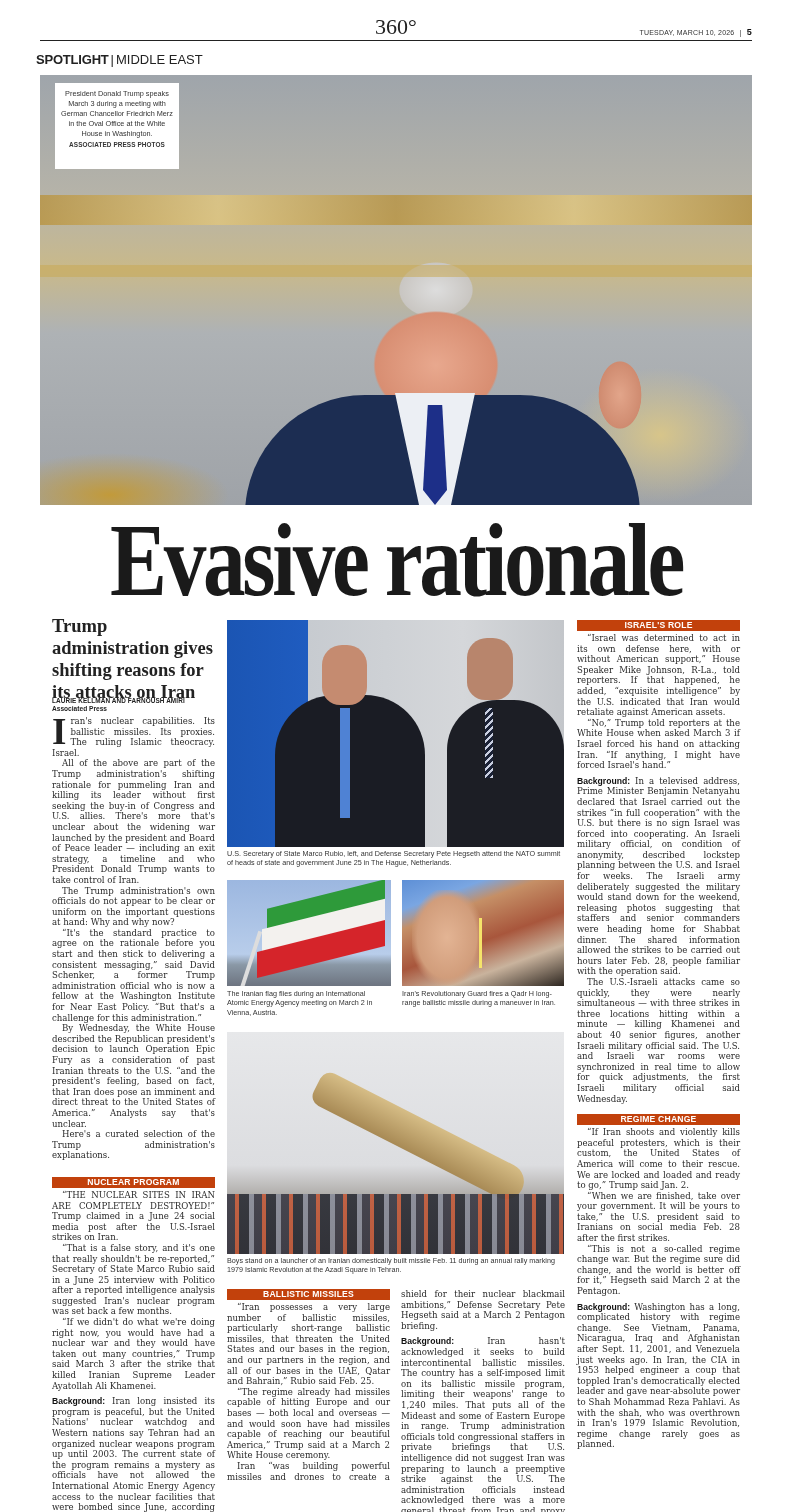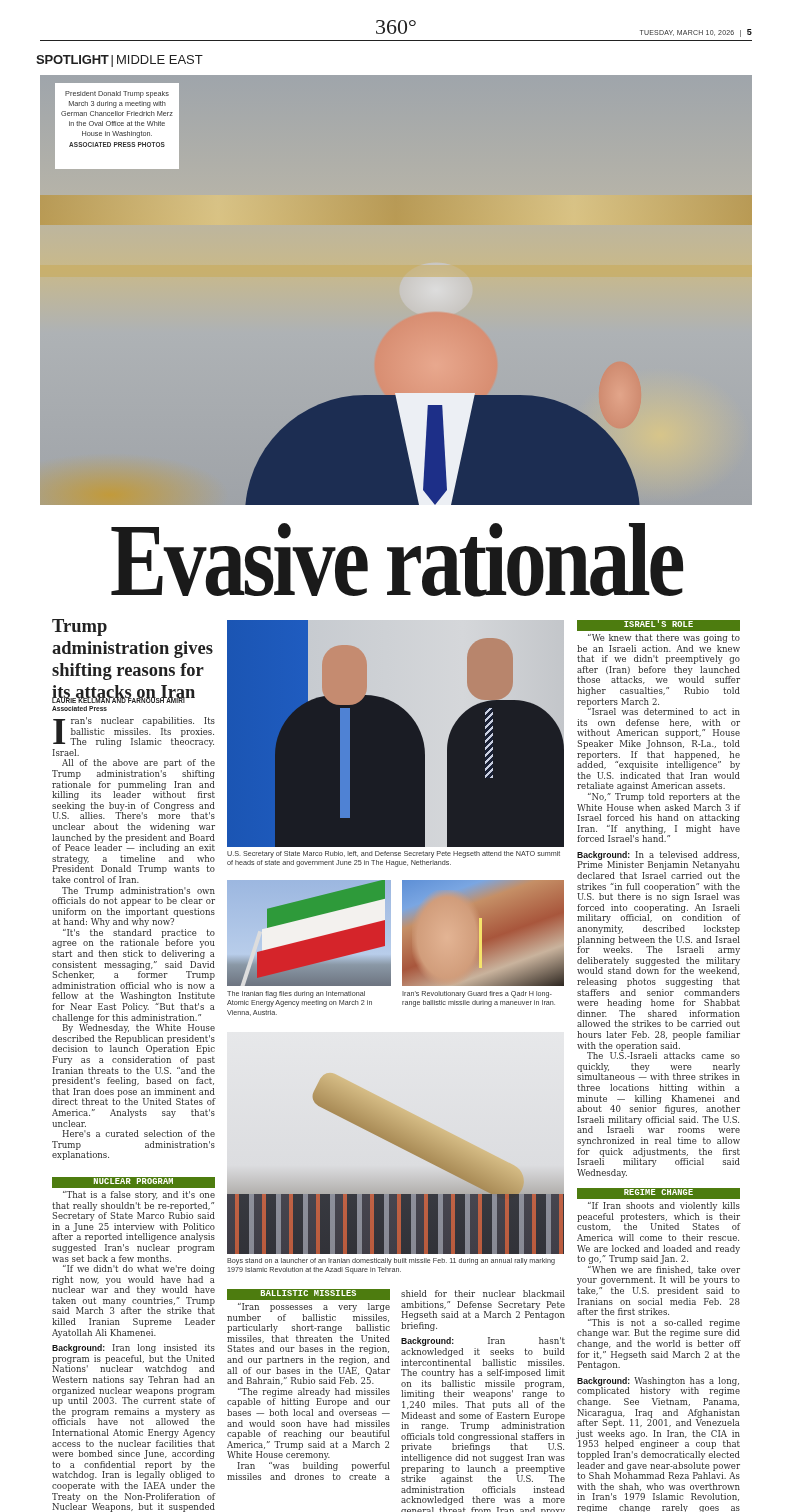--- a/index.html
+++ b/index.html
@@ -41,21 +41,21 @@
   .col .bg-label { font-family: "Liberation Sans", sans-serif; font-weight: 700; color: #111; margin-top: 14px; }
   .col .gap { margin-top: 5px; }
 
   .deck { position: absolute; left: 52px; top: 615px; width: 170px; font-family: "Liberation Serif", serif; font-size: 18.5px; line-height: 22px; color: #222; }
   .byline { position: absolute; left: 52px; top: 697px; width: 170px; font-family: "Liberation Sans", sans-serif; font-size: 6.4px; line-height: 8px; color: #222; }
   .byline .names { font-weight: 700; letter-spacing: .1px; }
   .byline .org { font-weight: 700; font-size: 6.6px; }
 
   .dropcap { float: left; font-family: "Liberation Serif", serif; font-weight: 700; font-size: 37px; line-height: 30px; margin: 1px 4px 0 0; color: #222; }
 
-  .section-bar { background: #4d7c0f; color: #fff; text-align: center; font-family: Liberation Mono, monospace; font-weight: 700; font-size: 8.6px; line-height: 11px; letter-spacing: .2px; margin-bottom: 2px; }
+  .section-bar { background: #c2410c; color: #fff; text-align: center; font-family: Liberation Sans, sans-serif; font-weight: 700; font-size: 8.6px; line-height: 11px; letter-spacing: .2px; margin-bottom: 2px; }
 
   .photo { position: absolute; overflow: hidden; }
   .caption { position: absolute; font-family: "Liberation Sans", sans-serif; font-size: 7.2px; line-height: 9.4px; color: #333; }
 
   
   .ph-rubio { left: 227px; top: 620px; width: 337px; height: 227px; background: linear-gradient(90deg, #1b55b3 0, #1f5cc0 24%, #c7cbd0 24%, #d5d7da 70%, #c3c6ca 100%); }
   .ph-rubio .p1 { position: absolute; left: 48px; top: 75px; width: 150px; height: 160px; background: #1a1c24; border-radius: 60px 60px 0 0; }
   .ph-rubio .p1h { position: absolute; left: 95px; top: 25px; width: 45px; height: 60px; background: #c58b70; border-radius: 20px 20px 18px 18px; }
   .ph-rubio .p1t { position: absolute; left: 113px; top: 88px; width: 10px; height: 110px; background: #4f82d4; }
   .ph-rubio .p2 { position: absolute; left: 220px; top: 80px; width: 117px; height: 160px; background: #1c1e25; border-radius: 50px 50px 0 0; }
@@ -114,20 +114,21 @@
 
 <div class="col" style="left:52px; top:716px; width:163px;">
   <p class="noindent"><span class="dropcap">I</span><span>ran's nuclear capabilities. Its ballistic missiles. Its proxies. The ruling Islamic theocracy. Israel.</span></p>
   <p>All of the above are part of the Trump administration's shifting rationale for pummeling Iran and killing its leader without first seeking the buy-in of Congress and U.S. allies. There's more that's unclear about the widening war launched by the president and Board of Peace leader — including an exit strategy, a timeline and who President Donald Trump wants to take control of Iran.</p>
   <p>The Trump administration's own officials do not appear to be clear or uniform on the important questions at hand: Why and why now?</p>
   <p>“It's the standard practice to agree on the rationale before you start and then stick to delivering a consistent messaging,” said David Schenker, a former Trump administration official who is now a fellow at the Washington Institute for Near East Policy. “But that's a challenge for this administration.”</p>
   <p>By Wednesday, the White House described the Republican president's decision to launch Operation Epic Fury as a consideration of past Iranian threats to the U.S. “and the president's feeling, based on fact, that Iran does pose an imminent and direct threat to the United States of America.” Analysts say that's unclear.</p>
   <p>Here's a curated selection of the Trump administration's explanations.</p>
 
   <div class="section-bar gap" style="margin-top:16px;">NUCLEAR PROGRAM</div>
+  <p>“THE NUCLEAR SITES IN IRAN ARE COMPLETELY DESTROYED!” Trump claimed in a June 24 social media post after the U.S.-Israel strikes on Iran.</p>
   <p>“That is a false story, and it's one that really shouldn't be re-reported,” Secretary of State Marco Rubio said in a June 25 interview with Politico after a reported intelligence analysis suggested Iran's nuclear program was set back a few months.</p>
   <p>“If we didn't do what we're doing right now, you would have had a nuclear war and they would have taken out many countries,” Trump said March 3 after the strike that killed Iranian Supreme Leader Ayatollah Ali Khamenei.</p>
   <p class="noindent gap"><span class="bg-label">Background:</span><span> Iran long insisted its program is peaceful, but the United Nations' nuclear watchdog and Western nations say Tehran had an organized nuclear weapons program up until 2003. The current state of the program remains a mystery as officials have not allowed the International Atomic Energy Agency access to the nuclear facilities that were bombed since June, according to a confidential report by the watchdog. Iran is legally obliged to cooperate with the IAEA under the Treaty on the Non-Proliferation of Nuclear Weapons, but it suspended all cooperation after the war with Israel.</span></p>
 </div>
 
 <div class="photo ph-rubio">
   <div class="p1"></div>
   <div class="p1h"></div>
   <div class="p1t"></div>
   <div class="p2"></div>
@@ -162,21 +163,20 @@
   <p>“The regime already had missiles capable of hitting Europe and our bases — both local and overseas — and would soon have had missiles capable of reaching our beautiful America,” Trump said at a March 2 White House ceremony.</p>
   <p style="max-height:21px; overflow:hidden;">Iran “was building powerful missiles and drones to create a conventional shield for their nuclear blackmail ambitions,” Defense Secretary Pete Hegseth said at a March 2 Pentagon briefing.</p>
 </div>
 <div class="col" style="left:401px; top:1289px; width:164px;">
   <p class="noindent">shield for their nuclear blackmail ambitions,” Defense Secretary Pete Hegseth said at a March 2 Pentagon briefing.</p>
   <p class="noindent gap"><span class="bg-label">Background:</span><span> Iran hasn't acknowledged it seeks to build intercontinental ballistic missiles. The country has a self-imposed limit on its ballistic missile program, limiting their weapons' range to 1,240 miles. That puts all of the Mideast and some of Eastern Europe in range. Trump administration officials told congressional staffers in private briefings that U.S. intelligence did not suggest Iran was preparing to launch a preemptive strike against the U.S. The administration officials instead acknowledged there was a more general threat from Iran and proxy forces.</span></p>
 </div>
 
 <div class="col" style="left:577px; top:620px; width:163px;">
   <div class="section-bar">ISRAEL'S ROLE</div>
-  <p>“We knew that there was going to be an Israeli action. And we knew that if we didn't preemptively go after (Iran) before they launched those attacks, we would suffer higher casualties,” Rubio told reporters March 2.</p>
   <p>“Israel was determined to act in its own defense here, with or without American support,” House Speaker Mike Johnson, R-La., told reporters. If that happened, he added, “exquisite intelligence” by the U.S. indicated that Iran would retaliate against American assets.</p>
   <p>“No,” Trump told reporters at the White House when asked March 3 if Israel forced his hand on attacking Iran. “If anything, I might have forced Israel's hand.”</p>
   <p class="noindent gap"><span class="bg-label">Background:</span><span> In a televised address, Prime Minister Benjamin Netanyahu declared that Israel carried out the strikes “in full cooperation” with the U.S. but there is no sign Israel was forced into cooperating. An Israeli military official, on condition of anonymity, described lockstep planning between the U.S. and Israel for weeks. The Israeli army deliberately suggested the military would stand down for the weekend, releasing photos suggesting that staffers and senior commanders were heading home for Shabbat dinner. The shared information allowed the strikes to be carried out hours later Feb. 28, people familiar with the operation said.</span></p>
   <p>The U.S.-Israeli attacks came so quickly, they were nearly simultaneous — with three strikes in three locations hitting within a minute — killing Khamenei and about 40 senior figures, another Israeli military official said. The U.S. and Israeli war rooms were synchronized in real time to allow for quick adjustments, the first Israeli military official said Wednesday.</p>
 
   <div class="section-bar" style="margin-top:10px;">REGIME CHANGE</div>
   <p>“If Iran shoots and violently kills peaceful protesters, which is their custom, the United States of America will come to their rescue. We are locked and loaded and ready to go,” Trump said Jan. 2.</p>
   <p>“When we are finished, take over your government. It will be yours to take,” the U.S. president said to Iranians on social media Feb. 28 after the first strikes.</p>
   <p>“This is not a so-called regime change war. But the regime sure did change, and the world is better off for it,” Hegseth said March 2 at the Pentagon.</p>
   <p class="noindent gap"><span class="bg-label">Background:</span><span> Washington has a long, complicated history with regime change. See Vietnam, Panama, Nicaragua, Iraq and Afghanistan after Sept. 11, 2001, and Venezuela just weeks ago. In Iran, the CIA in 1953 helped engineer a coup that toppled Iran's democratically elected leader and gave near-absolute power to Shah Mohammad Reza Pahlavi. As with the shah, who was overthrown in Iran's 1979 Islamic Revolution, regime change rarely goes as planned.</span></p>

